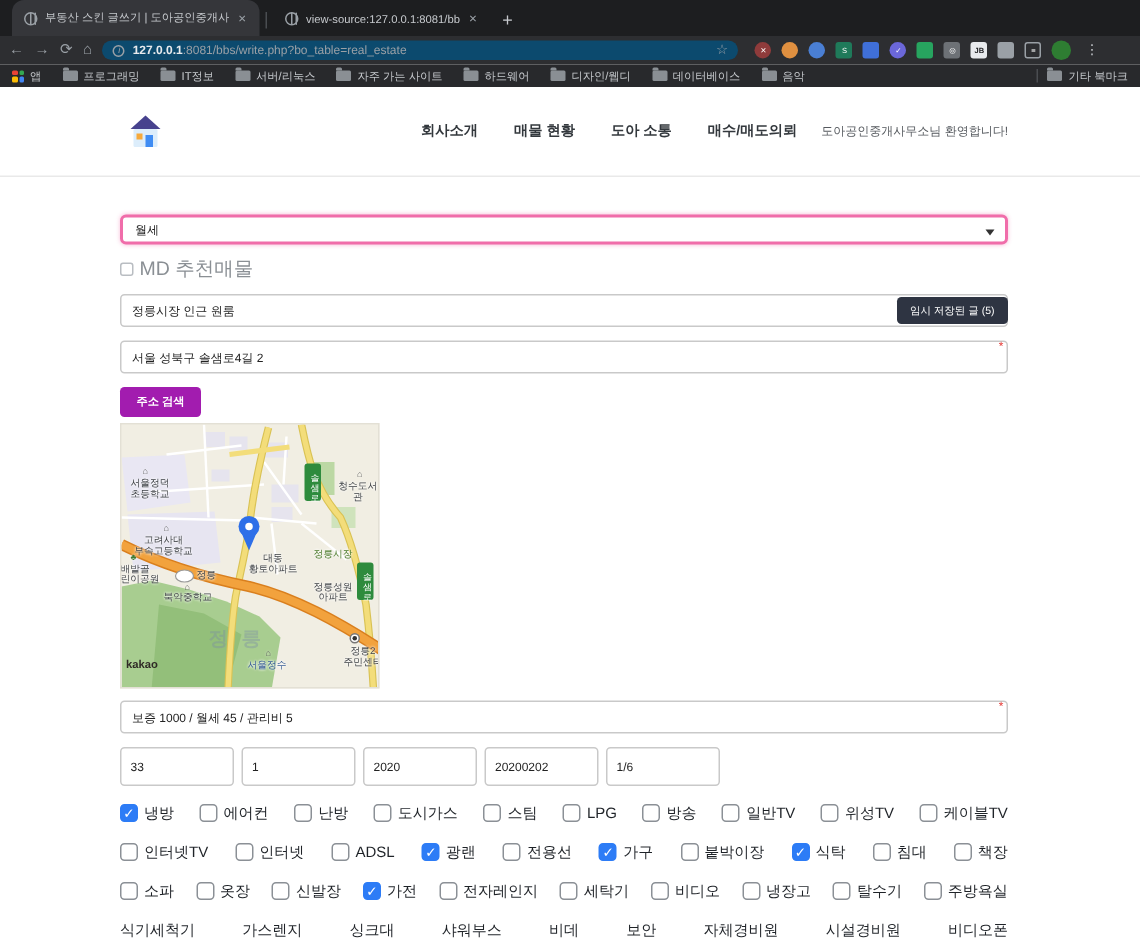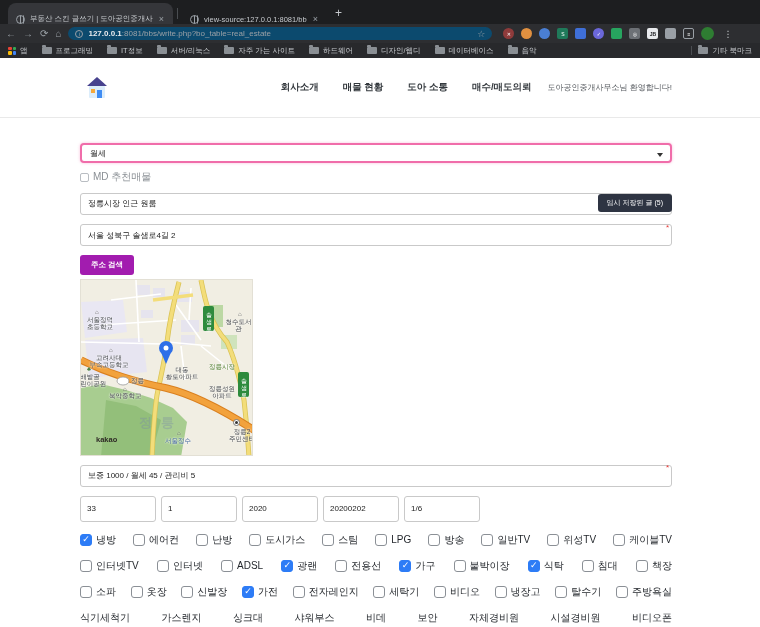--- a/index.html
+++ b/index.html
@@ -1,21 +1,21 @@
 <!DOCTYPE html>
 <html><head>
 <meta charset="utf-8">
 <style>
   * { margin:0; padding:0; box-sizing:border-box; }
   html,body { width:760px; height:627px; overflow:hidden; background:#fff;
     font-family:"Liberation Sans","DejaVu Sans",sans-serif; }
 
   
   .tabstrip { height:24px; background:#1d1e20; display:flex; align-items:flex-end; padding-left:8px; }
-  .tab { display:flex; align-items:flex-end; gap:5px; height:21px; padding:0 8px; border-radius:8px 8px 0 0;
+  .tab { display:flex; align-items:center; gap:5px; height:21px; padding:12px 8px; border-radius:8px 8px 0 0;
          font-size:7.5px; color:#c6c9cd; max-width:196px; }
   .tab.active { background:#35363a; }
   .tab .fav { width:9px; height:9px; border-radius:50%; border:1px solid #9aa0a6; position:relative; flex:0 0 auto; }
   .tab .fav::after { content:""; position:absolute; left:3px; top:-1px; width:2px; height:9px; border-left:1px solid #9aa0a6; border-right:1px solid #9aa0a6; transform:scaleY(.9); }
   .tab .ttl { white-space:nowrap; overflow:hidden; max-width:158px; }
   .tab .x { color:#9aa0a6; font-size:9px; padding:0 1px; }
   .tab-sep { width:1px; height:11px; background:#4a4d51; margin:0 4px 5px; }
   .newtab { color:#c6c9cd; font-size:12px; margin:0 0 4px 8px; }
 
   .toolbar { height:19px; background:#2d2e31; display:flex; align-items:center; padding:0 6px; gap:7px; }
@@ -64,21 +64,21 @@
   
   .content { padding:25px 88px 0 80px; }
   .fake-select { position:relative; height:20px; border:1px solid #111; border-radius:4px; background:#fff;
                  font-size:8px; color:#222; display:flex; align-items:center; padding:0 8px; }
   .fake-select.focus { border:2px solid #f06daa; box-shadow:0 0 3px rgba(240,109,170,.45); }
   .fake-select .caret { position:absolute; right:7px; top:8px; width:0; height:0;
                         border-left:3px solid transparent; border-right:3px solid transparent; border-top:4px solid #333; }
   .row-gap4 { margin-top:4px; }
   .md-row { margin-top:7px; display:flex; align-items:center; gap:4px; }
   .md-box { width:9px; height:9px; border:1px solid #b9bdc2; border-radius:2px; background:#fff; }
-  .md-label { font-size:10px; color:#8a8f94; }
+  .md-label { font-size:13px; color:#8a8f94; }
 
   .inp { width:100%; height:22px; border:1px solid #c9c9c9; border-radius:3px; font-size:8px; color:#222;
          padding:0 7px; font-family:inherit; background:#fff; }
   .title-row { position:relative; margin-top:8px; }
   .draft-btn { position:absolute; right:0; top:2px; height:18px; background:#2e3442; color:#fff; border:none;
                border-radius:3px; font-size:7px; padding:0 9px; font-family:inherit; }
   .addr-row, .price-row { position:relative; margin-top:9px; }
   .price-row { margin-top:8px; }
   .req { position:absolute; right:3px; top:-1px; color:#e53935; font-size:8px; }
 
@@ -89,21 +89,21 @@
   .map { position:relative; margin-top:4px; width:173px; height:177px; overflow:hidden; background:#f1eee3;
          border:1px solid #e3e0d5; }
   .mlabel { position:absolute; font-size:6.5px; line-height:1.15; color:#3f4246; white-space:pre-line;
             text-align:center; text-shadow:0 0 2px #fff,0 0 2px #fff; }
   .mlabel.green { color:#4a7a2a; } .mlabel.blue { color:#3a5f96; }
   .poi { position:absolute; font-size:6px; color:#555; line-height:1; text-shadow:0 0 2px #fff; }
   .poi.tree { color:#3e7a35; }
   .vroad { position:absolute; writing-mode:vertical-rl; background:#2e8b3d; color:#fff; font-size:6px;
            padding:2px 1px; border-radius:2px; letter-spacing:1px; }
   .watermark { position:absolute; font-size:13px; letter-spacing:9px; color:rgba(120,140,165,.38); font-weight:bold; }
-  .kakao { position:absolute; left:15px; top:155px; font-size:7.5px; font-weight:bold; color:#2f2a26; }
+  .kakao { position:absolute; left:3px; top:155px; font-size:7.5px; font-weight:bold; color:#2f2a26; }
   .gov-dot { position:absolute; width:7px; height:7px; border-radius:50%; background:#fff; border:1px solid #777;
              display:flex; align-items:center; justify-content:center; }
   .gov-dot i { width:3px; height:3px; border-radius:50%; background:#333; }
 
   
   .smalls { margin-top:9px; display:flex; gap:5px; }
   .smalls input { width:76px; height:26px; border:1px solid #c9c9c9; border-radius:3px; font-size:8px;
                   padding:0 6px; font-family:inherit; color:#222; }
 
   

